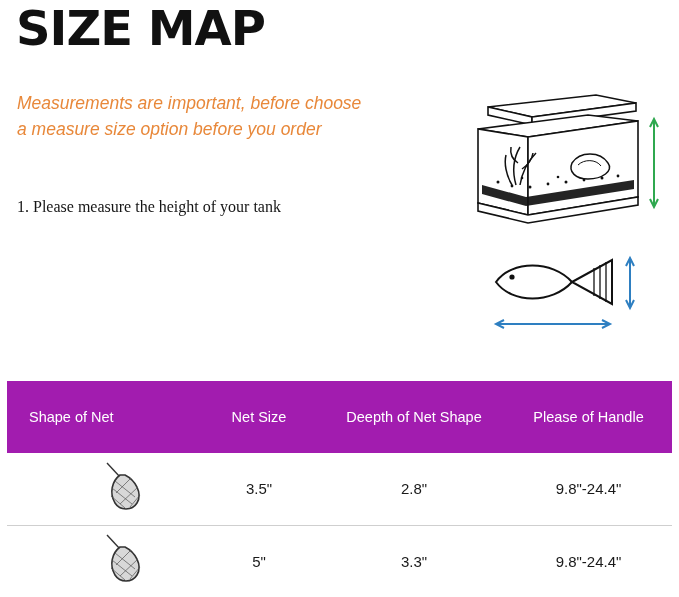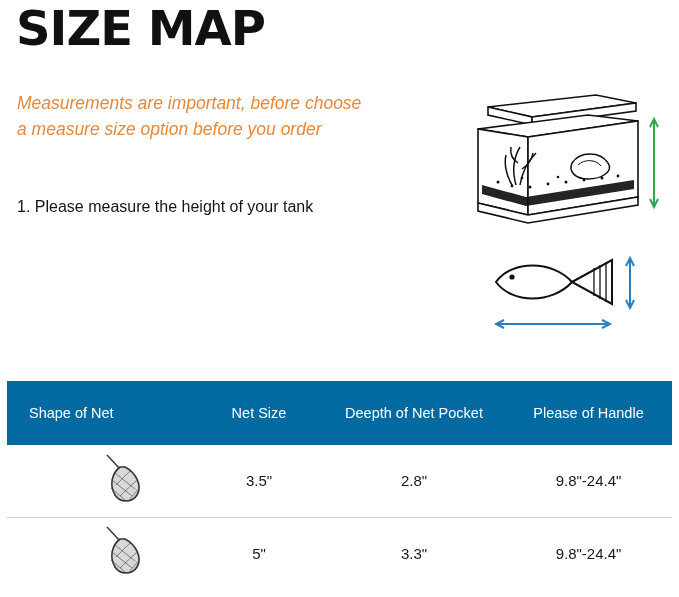--- a/index.html
+++ b/index.html
@@ -45,21 +45,21 @@
   
   .instructions {
     position: absolute;
     left: 17px;
     top: 193px;
     width: 450px;
     font-size: 16px;
     line-height: 27px;
     color: #151515;
   }
-  .instructions p { margin: 0 0 22px 0; }
+  .instructions p { margin: 0 0 22px 0; font-family: Liberation Serif, serif; }
 
   
   .illus-tank {
     position: absolute;
     left: 468px;
     top: 85px;
     width: 200px;
     height: 145px;
   }
   .illus-fish {
@@ -76,25 +76,25 @@
     left: 7px;
     top: 381px;
     width: 665px;
   }
   table.size-table {
     border-collapse: collapse;
     width: 665px;
     table-layout: fixed;
   }
   table.size-table thead th {
-    background: #0369a1;
+    background: #a21caf;
     color: #ffffff;
     font-size: 14.5px;
     font-weight: normal;
-    height: 64px;
+    height: 72px;
     vertical-align: middle;
     text-align: center;
     padding: 0 14px;
   }
   table.size-table thead th.col-shape { text-align: left; padding-left: 22px; }
   table.size-table tbody td {
     height: 72px;
     vertical-align: middle;
     text-align: center;
     font-size: 15px;
@@ -208,21 +208,21 @@
     <colgroup>
       <col class="c1">
         <col class="c2">
         <col class="c3">
         <col class="c4">
     </colgroup>
     <thead>
       <tr>
         <th class="col-shape">Shape of Net</th>
         <th>Net Size</th>
-        <th>Deepth of Net Pocket</th>
+        <th>Deepth of Net Shape</th>
         <th>Please of Handle</th>
       </tr>
     </thead>
     <tbody>
       <tr>
         <td class="cell-shape">
           <span class="net-icon">
             <svg width="46" height="56" viewBox="0 0 46 56" fill="none" xmlns="http://www.w3.org/2000/svg">
               <path d="M6 2 L19 16" stroke="#333" stroke-width="1.4"></path>
               <path d="M19 14 C11 20, 8 32, 14 42 C19 50, 31 50, 36 42 C42 32, 34 19, 24 14 Z" stroke="#333" stroke-width="1.6" fill="#d8d8d8"></path>

